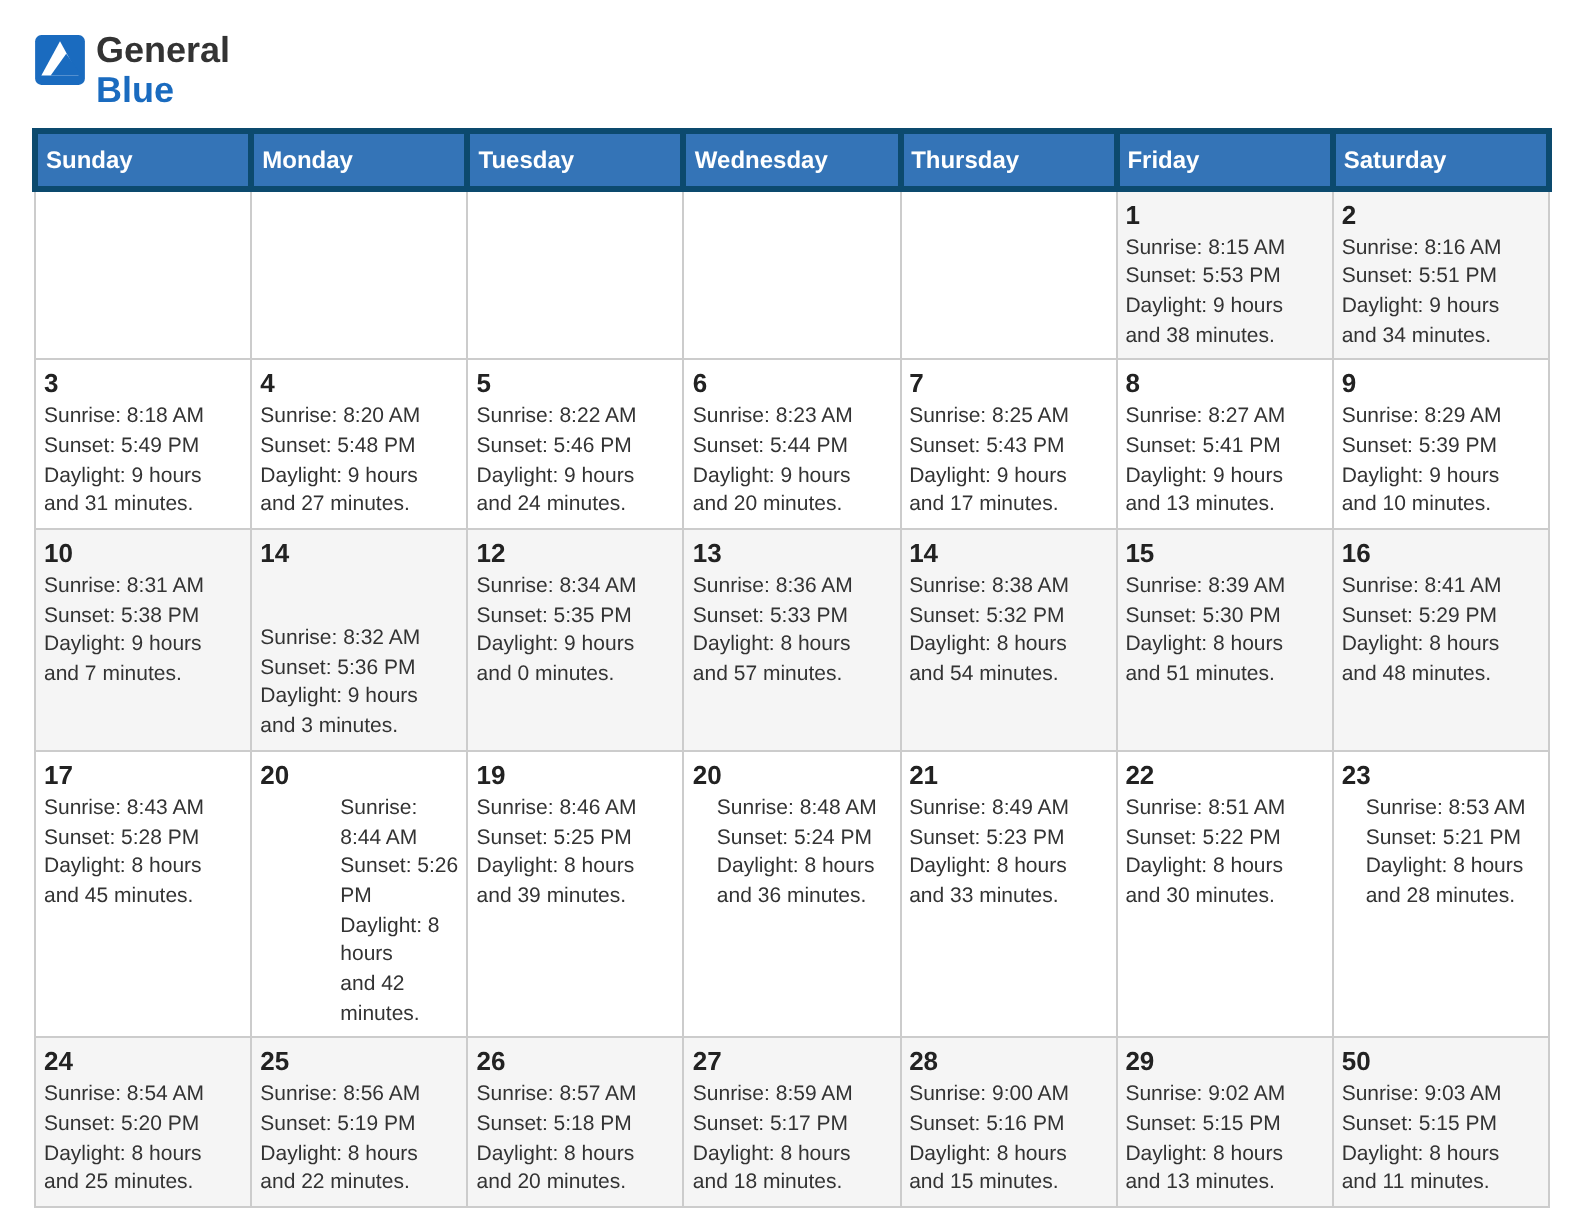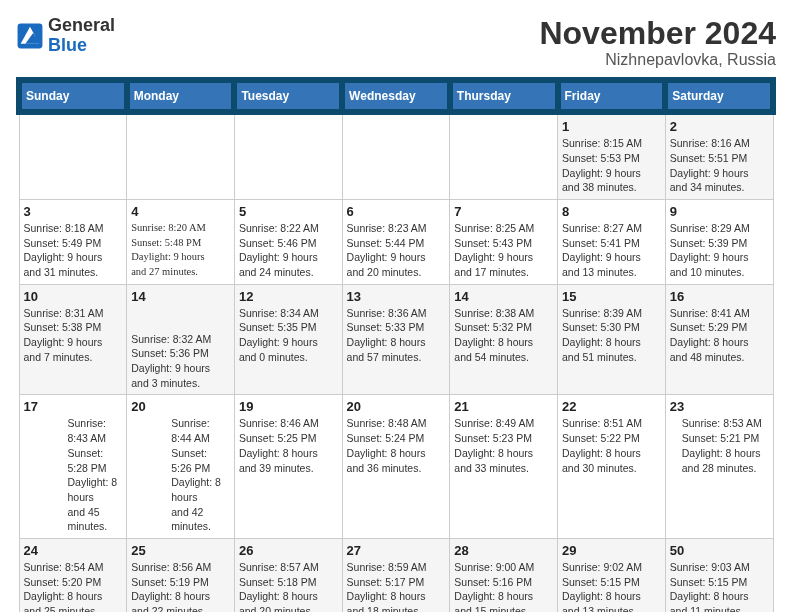--- a/index.html
+++ b/index.html
@@ -11,21 +11,21 @@
       padding: 16px;
     }
     .header {
       display: flex;
       align-items: flex-start;
       justify-content: space-between;
       margin-bottom: 8px;
     }
     .logo {
       display: flex;
-      align-items: center;
+      align-items: flex-start;
       gap: 4px;
     }
     .logo-text {
       font-size: 18px;
       font-weight: bold;
       line-height: 1.1;
     }
     .logo-general { color: #333; }
     .logo-blue { color: #1a6bbf; }
     .logo-icon {
@@ -51,21 +51,21 @@
       border-collapse: collapse;
       font-size: 11px;
     }
     .calendar thead tr th {
       background: #3474b7;
       color: #fff;
       padding: 6px 4px;
       text-align: left;
       font-size: 12px;
       font-weight: bold;
-      border: 6px solid #0c4a6e;
+      border: 3px solid #0c4a6e;
     }
     .calendar tbody tr td {
       vertical-align: top;
       border: 1px solid #ccc;
       padding: 4px;
       width: calc(100% / 7);
       min-height: 80px;
       background: #fff;
     }
     .calendar tbody tr:nth-child(odd) td {
@@ -98,24 +98,20 @@
     <svg class="logo-icon" viewBox="0 0 36 36">
       <rect x="2" y="2" width="32" height="32" rx="4" fill="#1a6bbf"></rect>
       <polygon points="18,6 30,28 6,28" fill="white"></polygon>
       <polygon points="22,14 32,28 12,28" fill="#1a6bbf"></polygon>
     </svg>
     <div class="logo-text">
       <span class="logo-general">General</span><br>
       <span class="logo-blue">Blue</span>
     </div>
   </div>
-  <div class="title-block">
-    <h1>November 2024</h1>
-    <h2>Nizhnepavlovka, Russia</h2>
-  </div>
 </div>
 
 <table class="calendar">
   <thead>
     <tr>
     <th>Sunday</th>
         <th>Monday</th>
         <th>Tuesday</th>
         <th>Wednesday</th>
         <th>Thursday</th>
@@ -148,21 +144,21 @@
       <tr>
         <td>
           <span class="day-number">3</span>
           <div class="day-info" style="white-space: pre-line;">Sunrise: 8:18 AM
 Sunset: 5:49 PM
 Daylight: 9 hours
 and 31 minutes.</div>
         </td>
         <td>
           <span class="day-number">4</span>
-          <div class="day-info" style="white-space: pre-line; font-family: Liberation Serif, serif;">Sunrise: 8:20 AM
+          <div class="day-info" style="white-space: pre-line;">Sunrise: 8:20 AM
 Sunset: 5:48 PM
 Daylight: 9 hours
 and 27 minutes.</div>
         </td>
         <td>
           <span class="day-number">5</span>
           <div class="day-info" style="white-space: pre-line;">Sunrise: 8:22 AM
 Sunset: 5:46 PM
 Daylight: 9 hours
 and 24 minutes.</div>
@@ -243,42 +239,42 @@
           <span class="day-number">16</span>
           <div class="day-info" style="white-space: pre-line;">Sunrise: 8:41 AM
 Sunset: 5:29 PM
 Daylight: 8 hours
 and 48 minutes.</div>
         </td>
       </tr>
       <tr>
         <td>
           <span class="day-number">17</span>
-          <div class="day-info" style="white-space: pre-line; margin-left: 44px;">Sunrise: 8:43 AM
+          <div class="day-info" style="white-space: pre-line;">Sunrise: 8:43 AM
 Sunset: 5:28 PM
 Daylight: 8 hours
 and 45 minutes.</div>
         </td>
         <td>
           <span class="day-number">20</span>
           <div class="day-info" style="white-space: pre-line; margin-left: 40px;">Sunrise: 8:44 AM
 Sunset: 5:26 PM
 Daylight: 8 hours
 and 42 minutes.</div>
         </td>
         <td>
           <span class="day-number">19</span>
           <div class="day-info" style="white-space: pre-line;">Sunrise: 8:46 AM
 Sunset: 5:25 PM
 Daylight: 8 hours
 and 39 minutes.</div>
         </td>
         <td>
           <span class="day-number">20</span>
-          <div class="day-info" style="white-space: pre-line;">Sunrise: 8:48 AM
+          <div class="day-info" style="white-space: pre-line; margin-left: 12px;">Sunrise: 8:48 AM
 Sunset: 5:24 PM
 Daylight: 8 hours
 and 36 minutes.</div>
         </td>
         <td>
           <span class="day-number">21</span>
           <div class="day-info" style="white-space: pre-line;">Sunrise: 8:49 AM
 Sunset: 5:23 PM
 Daylight: 8 hours
 and 33 minutes.</div>

